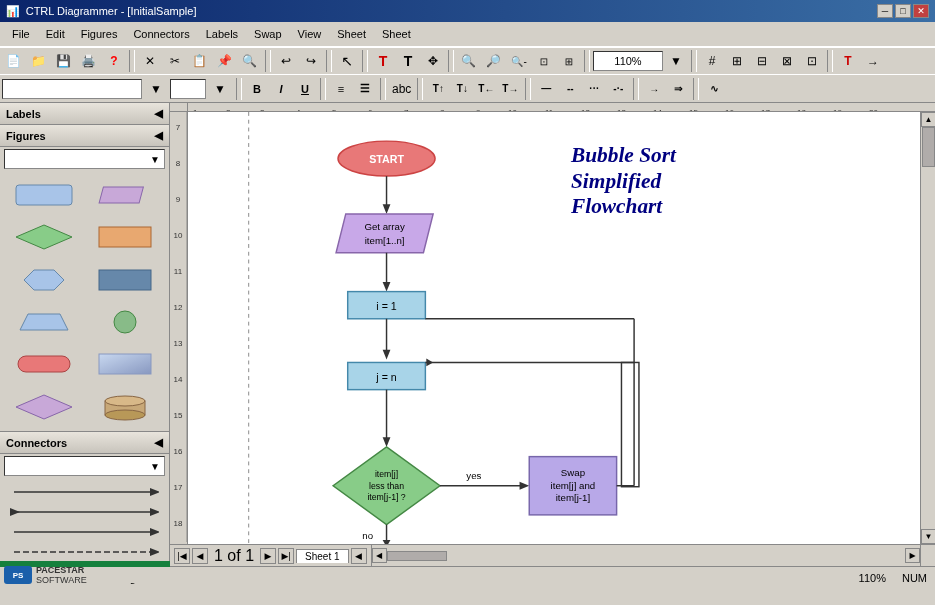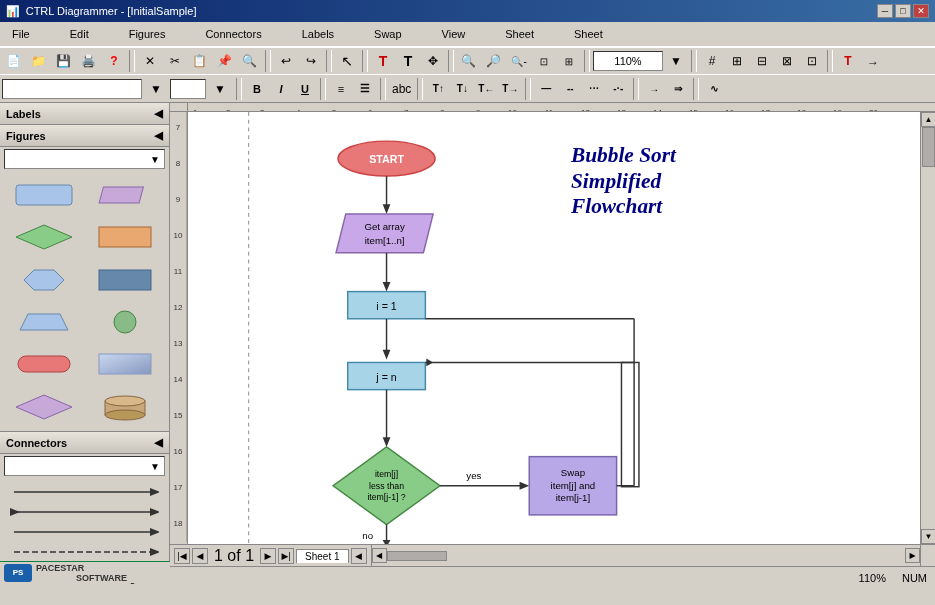--- a/index.html
+++ b/index.html
@@ -26,21 +26,20 @@
     }
 
     
     #menu-bar {
       background: #d4d0c8;
       height: 22px;
       display: flex;
       align-items: center;
       border-bottom: 1px solid #fff;
       padding: 12px 4px;
-      gap: 24px;
     }
     .menu-item {
       padding: 2px 8px;
       font-size: 11px;
       cursor: pointer;
       color: #000;
     }
 
     
     #toolbar1 {
@@ -631,18 +630,18 @@
 </div>
 
 <div id="status-bar">
   <span>Click to select   CTRL: drag view</span>
   <div style="display:flex; gap:16px;">
     <span>110%</span>
     <span>NUM</span>
   </div>
 </div>
 
-<div style="position:fixed; bottom:22px; left:0; width:170px; height:22px; background:#d4d0c8; border-top:1px solid #15803d; display:flex; align-items:center; padding:0 4px; gap:4px;">
+<div style="position:fixed; bottom:22px; left:0; width:170px; height:22px; background:#d4d0c8; border-top:6px solid #15803d; display:flex; align-items:center; padding:0 4px; gap:4px;">
   <div style="width:28px; height:18px; background:#1a5faa; border-radius:3px; display:flex; align-items:center; justify-content:center;">
     <span style="color:white; font-size:8px; font-weight:bold;">PS</span>
   </div>
-  <span style="font-size:9px; font-weight:bold; color:#333;">PACESTAR<br><span style="font-weight:bold;margin-left:40px;">SOFTWARE</span></span>
+  <span style="font-size:9px; font-weight:bold; color:#333;">PACESTAR<br><span style="font-weight:normal;">SOFTWARE</span></span>
 </div>
 
 </body></html>

